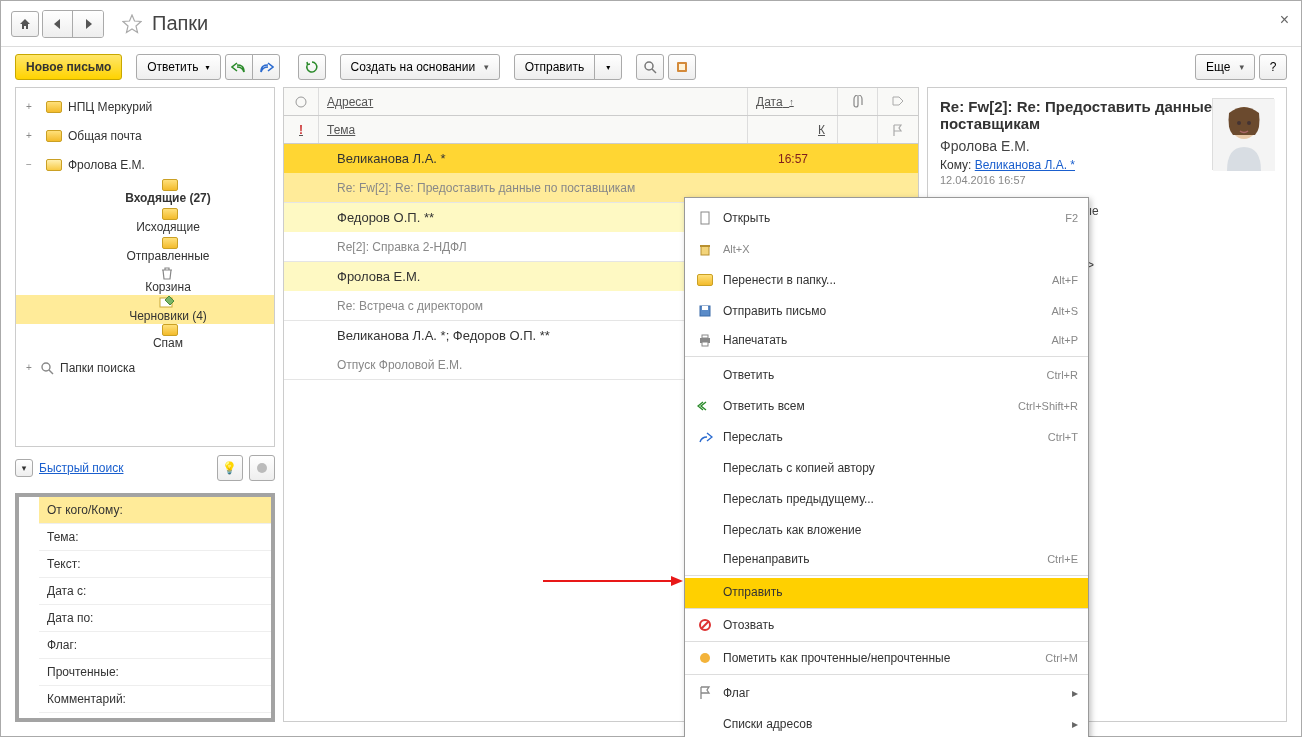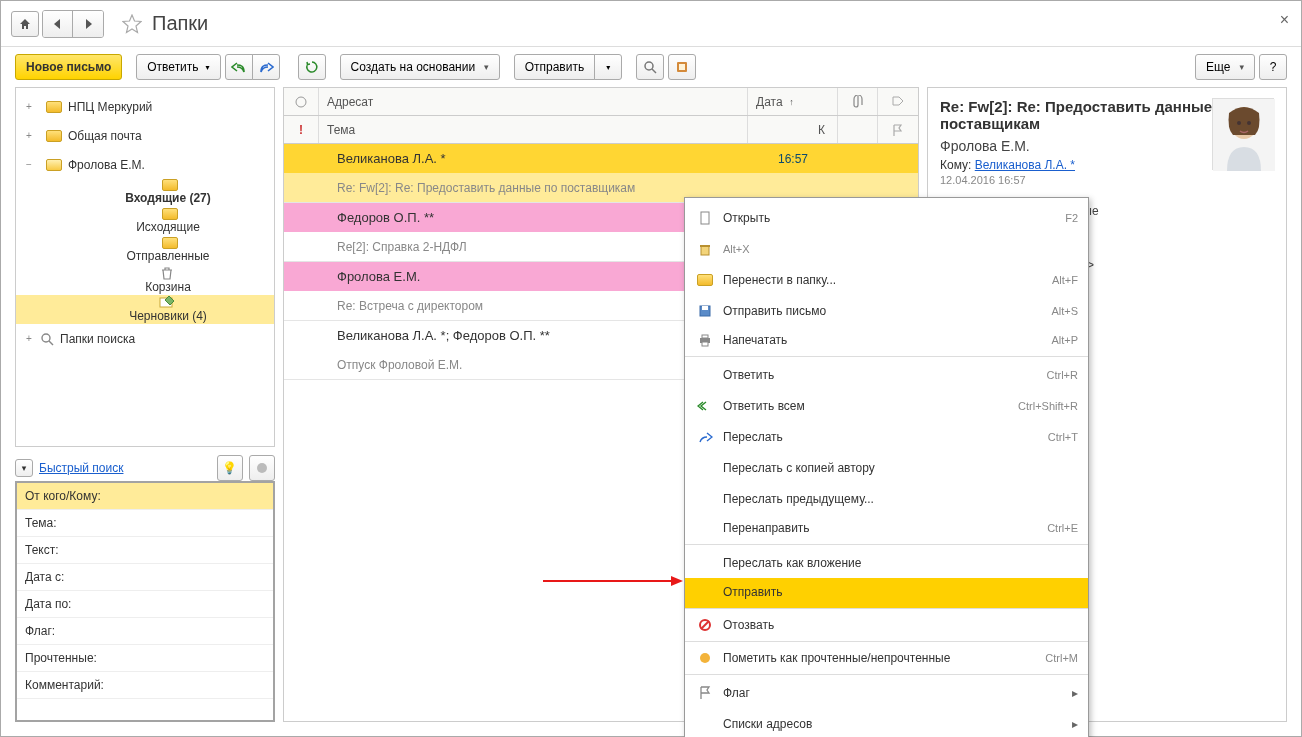--- a/index.html
+++ b/index.html
@@ -38,45 +38,45 @@
 .tree-item .label { margin-left: 6px; }
 .folder-icon { width: 16px; height: 12px; background: linear-gradient(#ffe07a,#f3bb2b); border: 1px solid #caa024; border-radius: 2px; margin-left: 6px; display: inline-block; }
 .folder-icon.open { background: linear-gradient(#fff0b0,#f8ca44); }
 .tree-item.bold .label { font-weight: bold; }
 
 .search-row { display: flex; align-items: center; margin-top: 8px; gap: 6px; }
 .search-row .chev { width: 18px; height: 18px; border: 1px solid #aaa; border-radius: 3px; display: flex; align-items: center; justify-content: center; background: linear-gradient(#fff,#eee); cursor: pointer; font-size: 9px; }
 .search-row a { color: #1a5fce; text-decoration: underline; }
 .search-row .bulb, .search-row .rec { width: 26px; height: 26px; border: 1px solid #aaa; border-radius: 3px; display: flex; align-items: center; justify-content: center; background: linear-gradient(#fff,#eee); cursor: pointer; }
 
-.filter-panel { border: 2px solid #a3a3a3; margin-top: 0; flex: 1; }
+.filter-panel { border: 4px solid #a3a3a3; margin-top: 12px; flex: 1; padding-left: 20px; }
 .filter-row { border-bottom: 1px solid #eee; padding: 6px 8px; font-size: 12px; }
 .filter-row.head { background: #ffeb99; }
 
 .messages { flex: 1; border: 1px solid #ccc; display: flex; flex-direction: column; min-width: 0; }
 .msg-header { display: flex; border-bottom: 1px solid #ccc; height: 28px; align-items: center; background: #f9f9f7; }
 .msg-header2 { display: flex; border-bottom: 1px solid #ccc; height: 28px; align-items: center; background: #f9f9f7; }
-.col { border-right: 1px solid #ddd; height: 100%; display: flex; align-items: center; padding: 0 8px; color: #555; }
+.col { border-right: 1px solid #ddd; height: 100%; display: flex; align-items: center; padding: 0 8px; color: #555; text-decoration: underline; }
 .col.status { width: 35px; justify-content: center; }
 .col.addr { flex: 1; }
 .col.date { width: 90px; }
 .col.attach { width: 40px; justify-content: center; }
 .col.flag { width: 40px; justify-content: center; border-right: none; }
 .col.impor { width: 35px; justify-content: center; }
 .col.subj { flex: 1; }
 .col.payl { width: 90px; justify-content: flex-end; padding-right: 12px; }
 
 .msg-group { border-bottom: 1px solid #e5e5e5; }
-.msg-row1 { display: flex; height: 29px; align-items: center; background: #f9a8d4; }
+.msg-row1 { display: flex; height: 29px; align-items: center; background: #fef9c3; }
 .msg-row2 { display: flex; height: 29px; align-items: center; background: #fff; }
 .msg-group.sel .msg-row1 { background: #ffd633; }
 .msg-group.sel .msg-row2 { background: #ffeb99; }
 .msg-group.plain .msg-row1 { background: #fff; }
 .msg-row1 .addr { font-size: 13px; color: #333; }
-.msg-row1 .date { color: #0c4a6e; }
+.msg-row1 .date { color: #7f1d1d; }
 .msg-row2 .subj { color: #888; }
 .cell { padding: 0 8px; }
 .cell.status { width: 35px; }
 .cell.addr { flex: 1; padding-left: 18px; }
 .cell.date { width: 90px; text-align: center; }
 .cell.attach { width: 40px; }
 .cell.flag { width: 40px; }
 .cell.impor { width: 35px; }
 .cell.subj { flex: 1; padding-left: 18px; }
 .cell.payl { width: 90px; }
@@ -246,20 +246,27 @@
           </div>
           <div class="tree-item depth1 selected">
             <span class="tog"></span>
             <span style="margin-left:4px;display:inline-flex;align-items:center">
               <svg width="16" height="14">
                 <rect x="1" y="3" width="12" height="9" fill="#fff" stroke="#c8a83a"></rect>
                 <path d="M10 1 L15 6 L11 10 L6 5 Z" fill="#7ab567" stroke="#4a8a3a"></path>
               </svg>
             </span>
             <span class="label">Черновики (4)</span>
+          </div>
+          <div class="tree-item depth1">
+            <span class="tog"></span>
+            <span style="margin-left:4px;display:inline-flex;align-items:center">
+              <span class="folder-icon"></span>
+            </span>
+            <span class="label">Спам</span>
           </div>
           <div class="tree-item depth0">
             <span class="tog">+</span>
             <span style="margin-left:4px;display:inline-flex;align-items:center">
               <svg width="14" height="14">
                 <circle cx="6" cy="6" r="4" fill="none" stroke="#888" stroke-width="1.4"></circle>
                 <line x1="9" y1="9" x2="13" y2="13" stroke="#888" stroke-width="1.4"></line>
               </svg>
             </span>
             <span class="label">Папки поиска</span>
@@ -493,28 +500,28 @@
         <span class="sc">Ctrl+T</span>
       </div>
       <div class="cm-item">
         <span class="ico"></span>
         <span class="lbl">Переслать с копией автору</span>
       </div>
       <div class="cm-item">
         <span class="ico"></span>
         <span class="lbl">Переслать предыдущему...</span>
       </div>
+      <div class="cm-item">
+        <span class="ico"></span>
+        <span class="lbl">Переслать как вложение</span>
+      </div>
       <div class="cm-item sep-after">
         <span class="ico"></span>
         <span class="lbl">Перенаправить</span>
         <span class="sc">Ctrl+E</span>
-      </div>
-      <div class="cm-item">
-        <span class="ico"></span>
-        <span class="lbl">Переслать как вложение</span>
       </div>
       <div class="cm-item highlighted sep-after">
         <span class="ico"></span>
         <span class="lbl">Отправить</span>
       </div>
       <div class="cm-item sep-after">
         <span class="ico">
           <svg width="14" height="14">
             <circle cx="7" cy="7" r="5" fill="none" stroke="#d33" stroke-width="2"></circle>
             <line x1="3" y1="11" x2="11" y2="3" stroke="#d33" stroke-width="2"></line>

